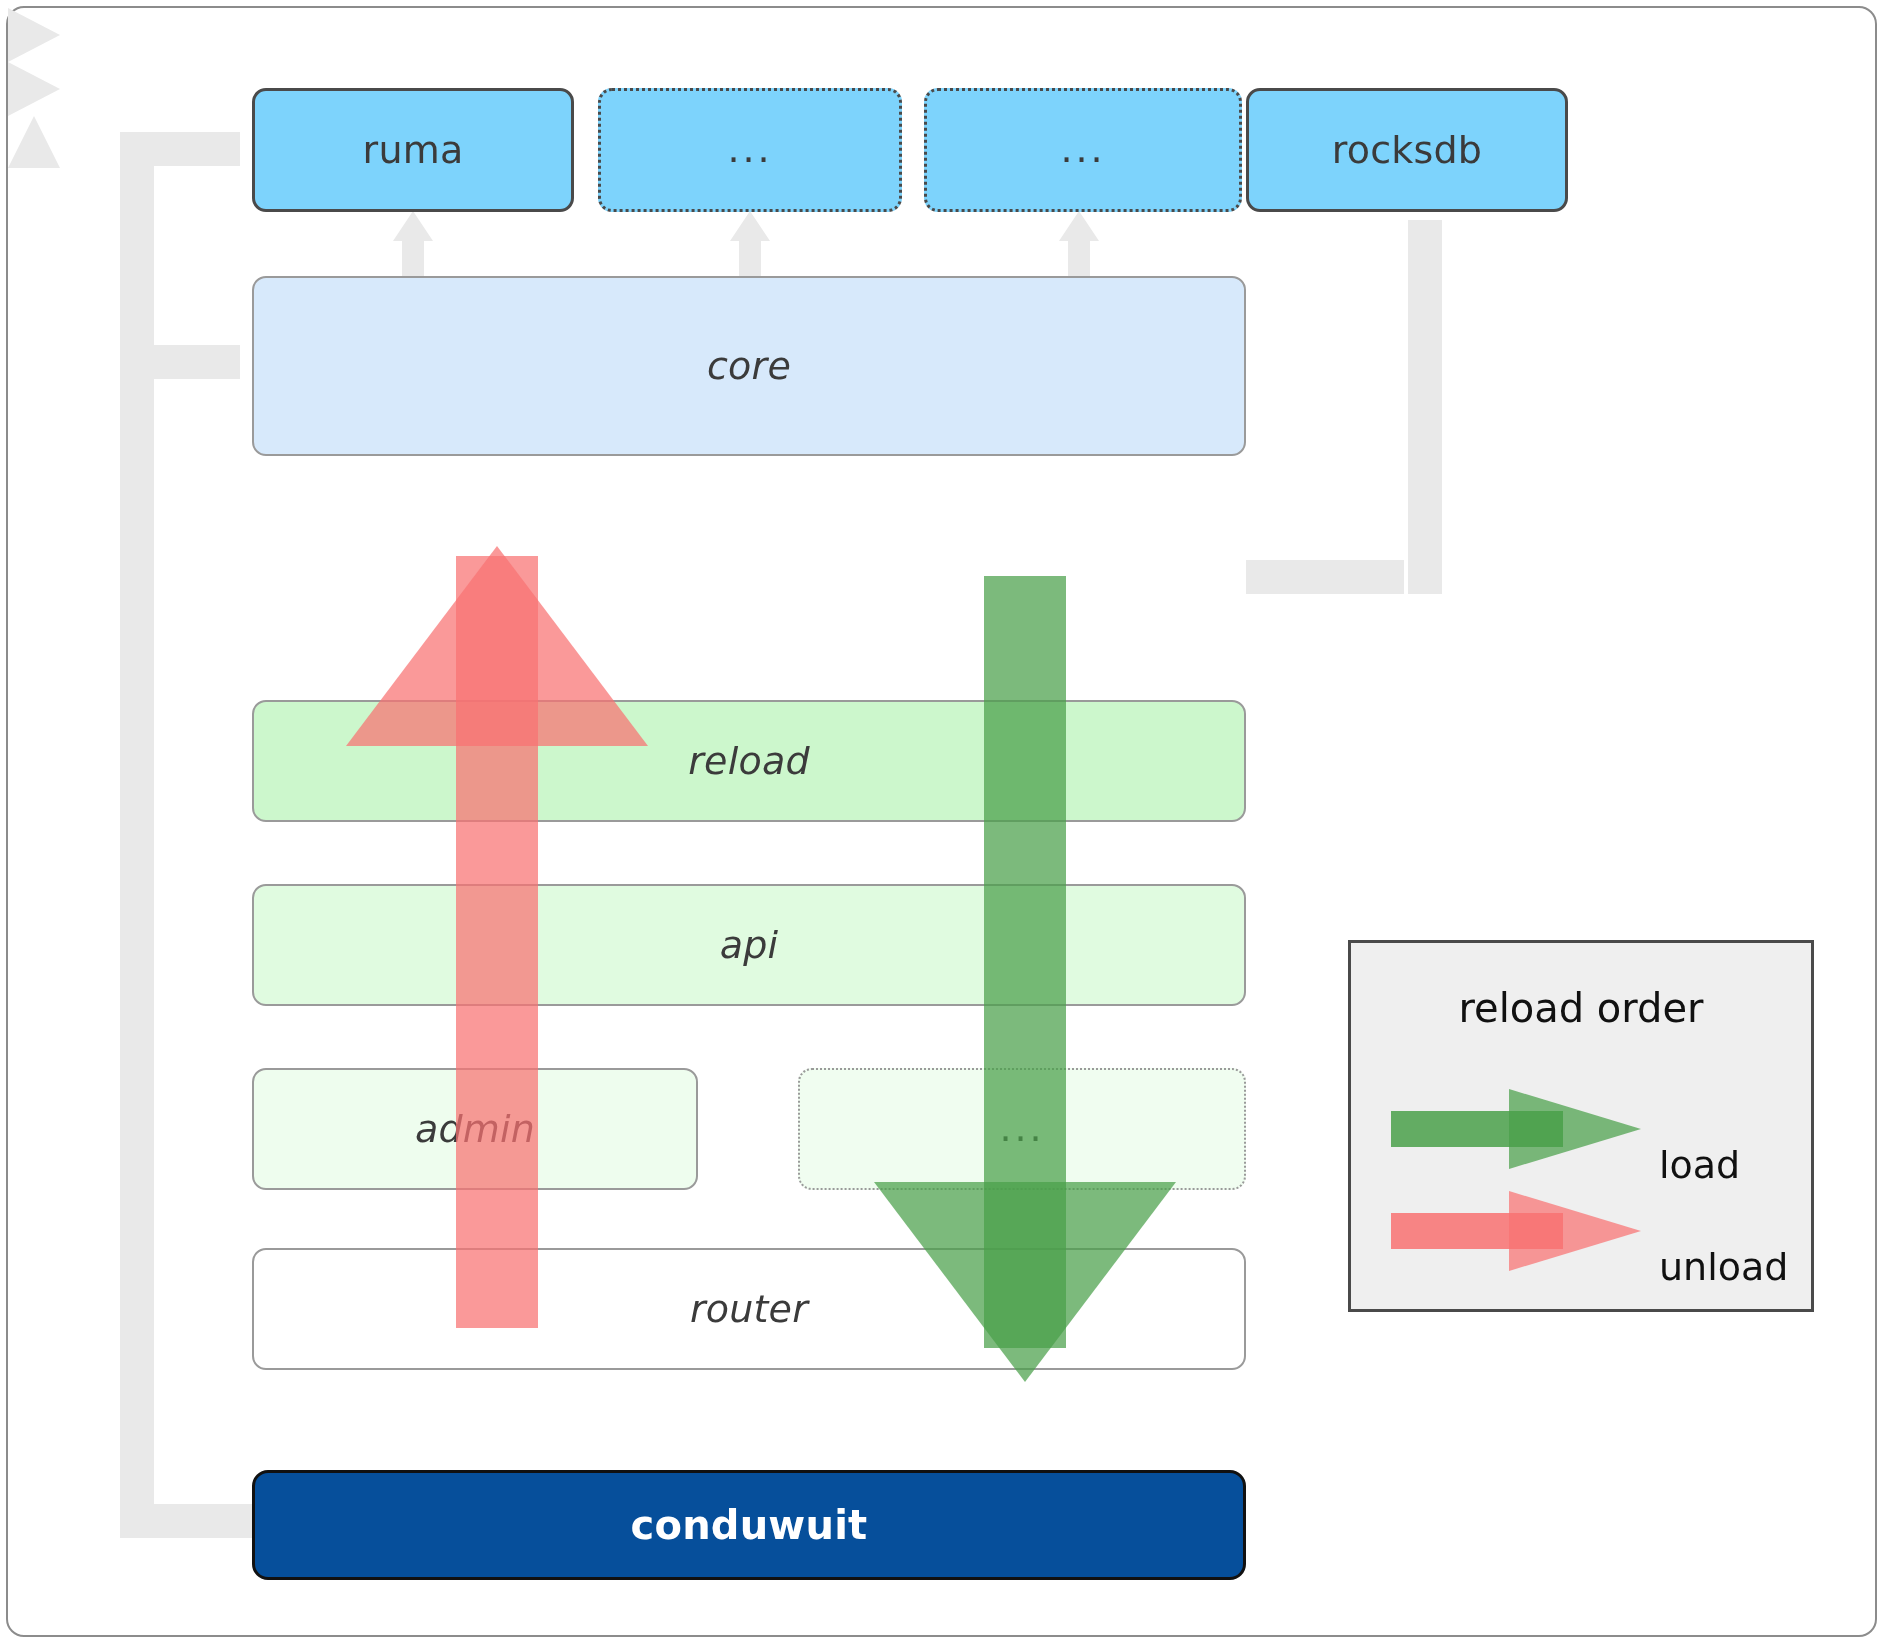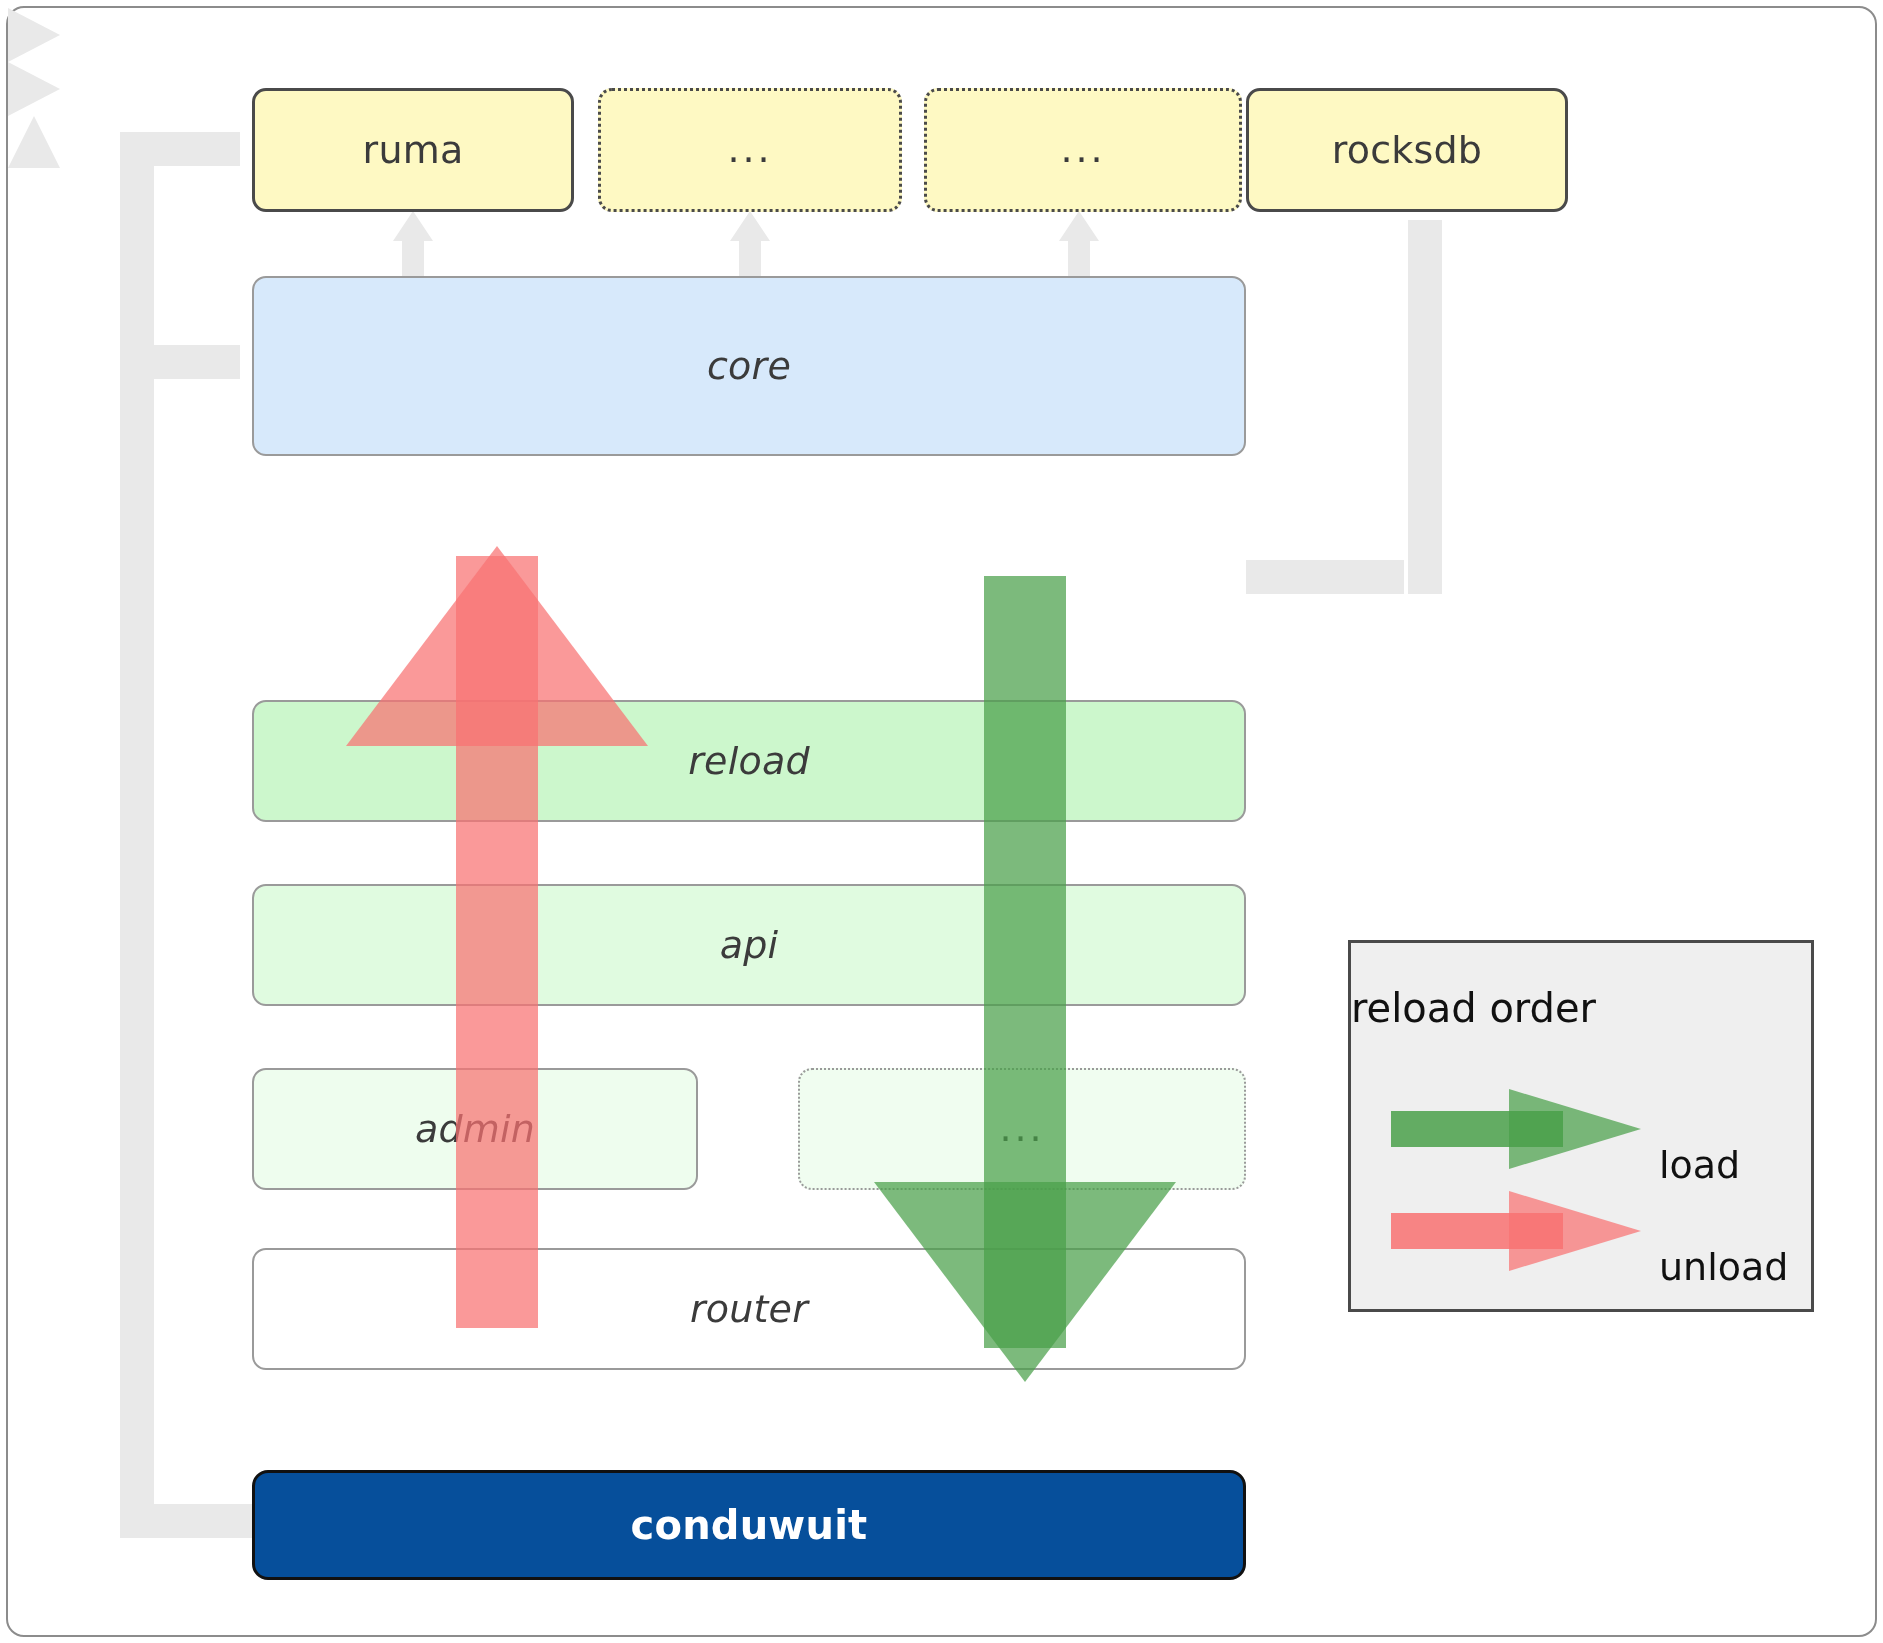--- a/index.html
+++ b/index.html
@@ -24,21 +24,21 @@
     align-items: center;
     justify-content: center;
     border-radius: 14px;
     font-size: 38px;
     color: #3b3b3b;
     letter-spacing: 0.2px;
     z-index: 6;
   }
   
   .dep {
-    background: #fef9c3;
+    background: #7dd3fc;
     top: 80px;
     height: 124px;
   }
   .dep.solid { border: 3px solid #4a4a4a; }
   .dep.dotted { border: 3px dotted #4a4a4a; }
 
   #node-ruma    { left: 244px;  width: 322px; }
   #node-dep-a   { left: 590px;  width: 304px; }
   #node-dep-b   { left: 916px;  width: 318px; }
   #node-rocksdb { left: 1238px; width: 322px; text-align: right; }
@@ -161,21 +161,21 @@
   #legend {
     position: absolute;
     left: 1340px; top: 932px;
     width: 466px; height: 372px;
     background: #efefef;
     border: 3px solid #4a4a4a;
     z-index: 7;
   }
   #legend-title {
     position: absolute; left: 0; top: 42px; width: 100%;
-    text-align: left;
+    text-align: center;
     font-size: 40px; color: #111111;
   }
   .legend-row { position: absolute; left: 40px; width: 400px; height: 80px; }
   #legend-row-load   { top: 146px; }
   #legend-row-unload { top: 248px; }
   .legend-swatch { position: absolute; left: 0; top: 0; width: 250px; height: 80px; }
   .legend-shaft {
     position: absolute; left: 0; top: 22px; width: 172px; height: 36px;
   }
   .legend-wing {

